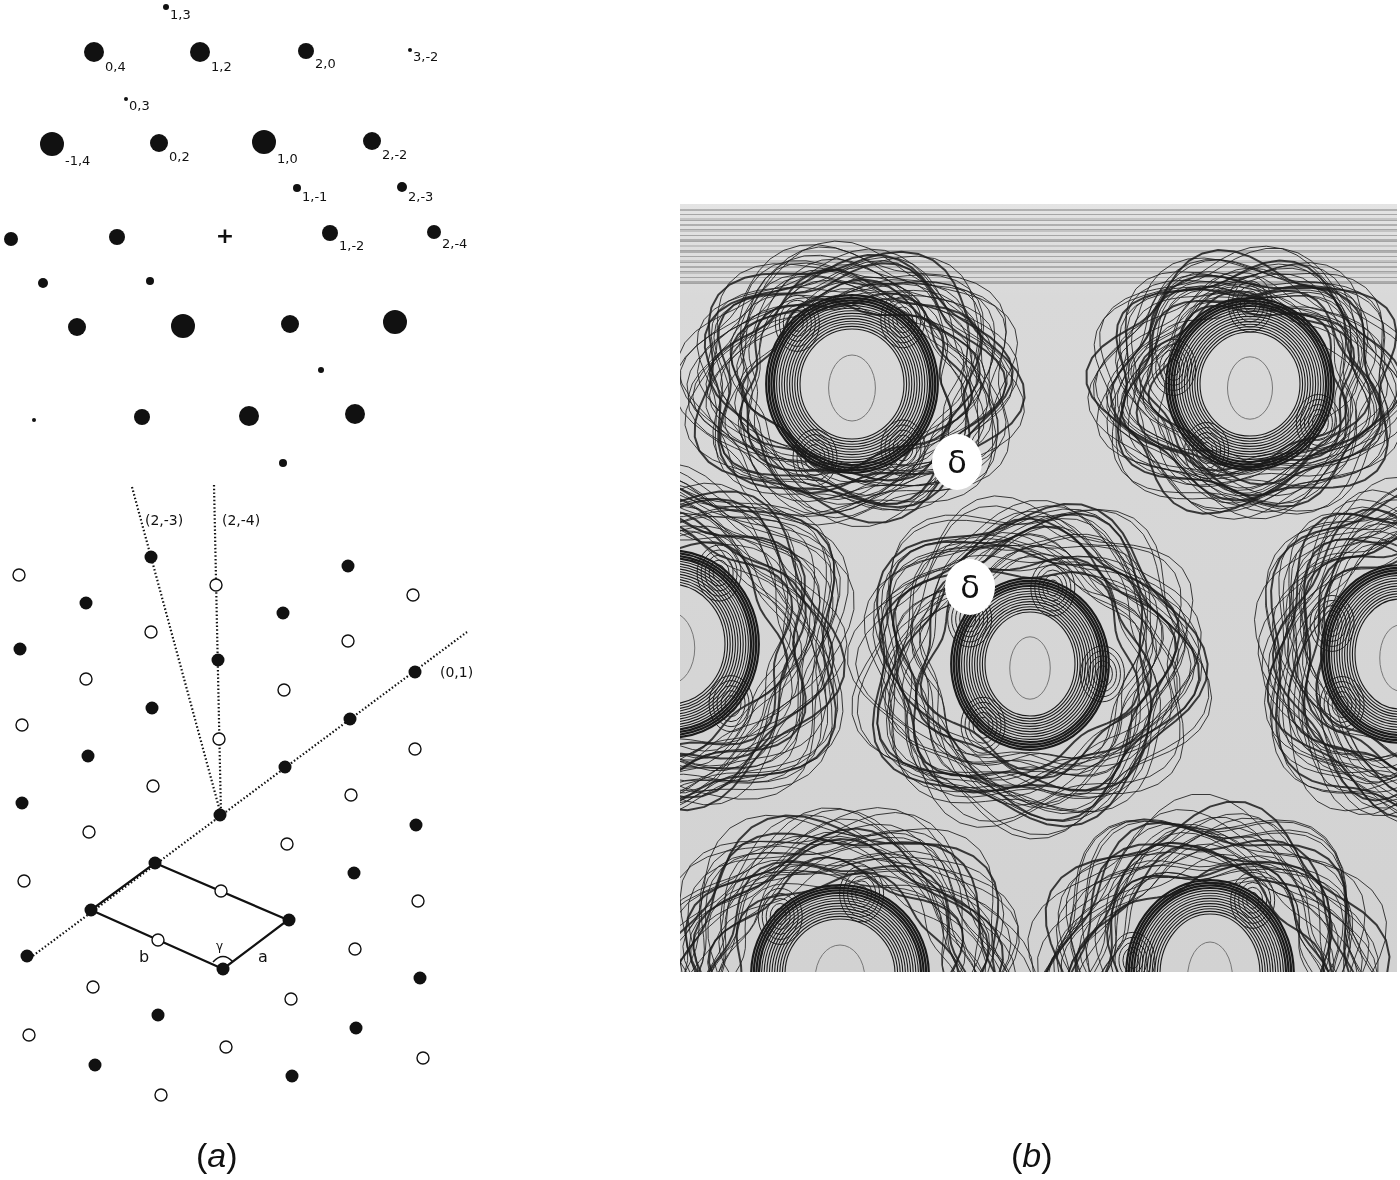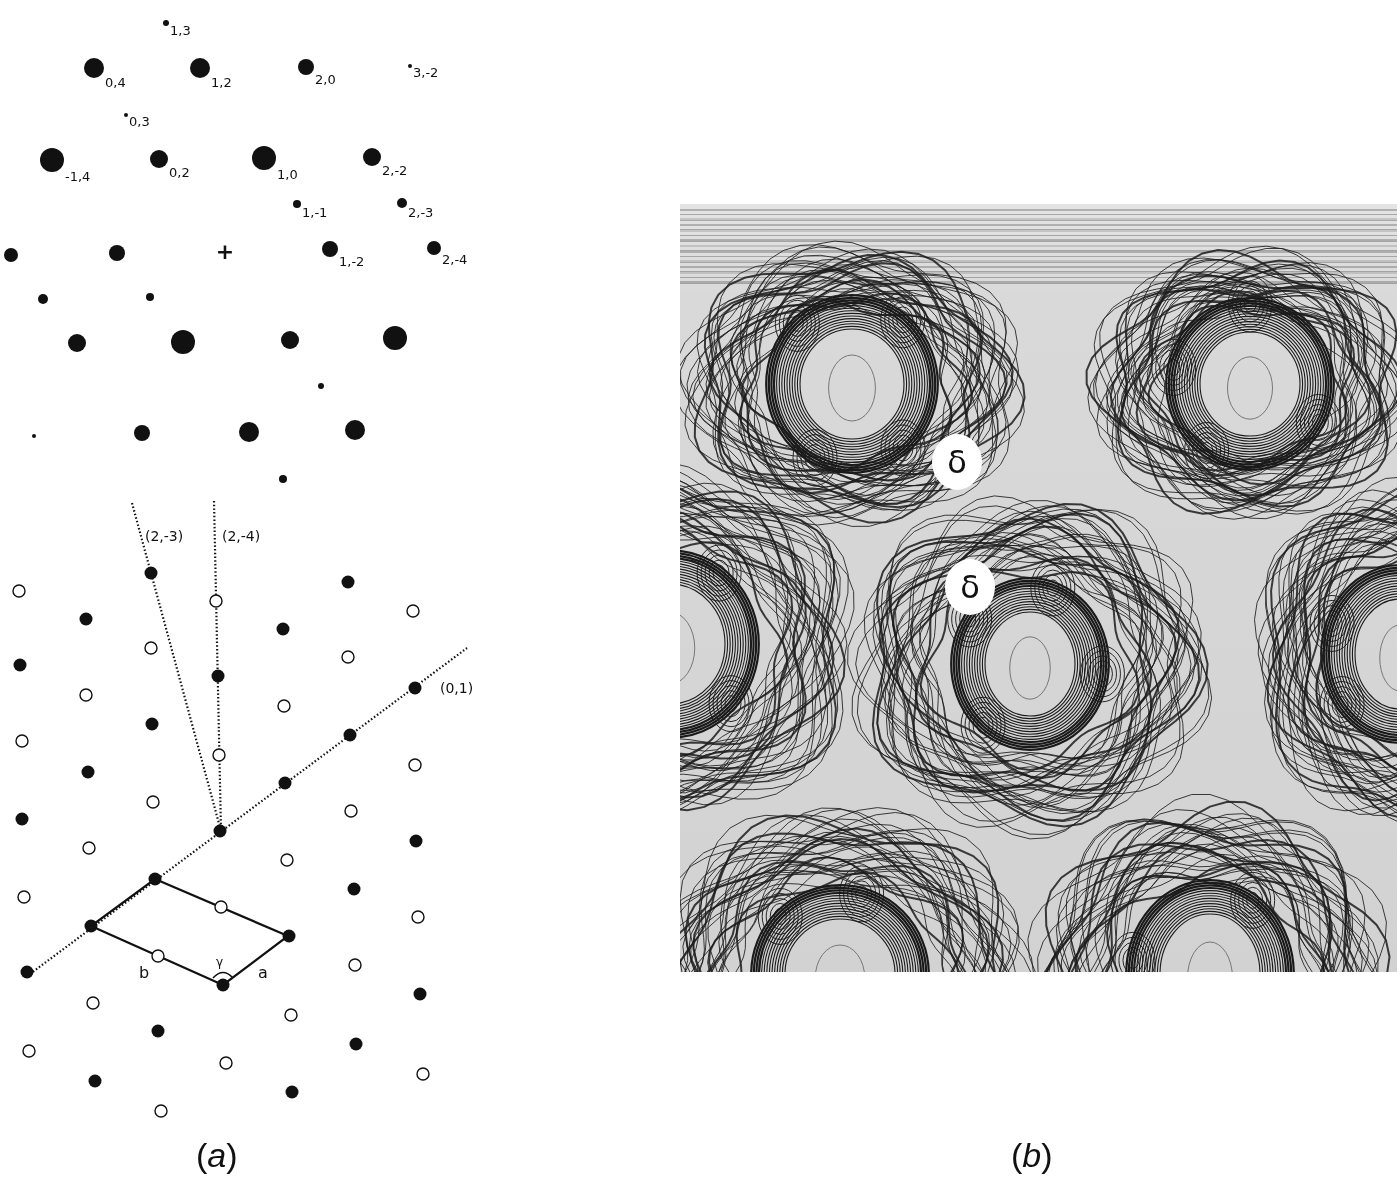--- a/index.html
+++ b/index.html
@@ -1,18 +1,18 @@
 <!DOCTYPE html>
 <html><head>
   <meta charset="utf-8">
   <style>
     html, body { margin: 0; padding: 0; background: #ffffff; }
     body { width: 1400px; height: 1180px; position: relative; overflow: hidden;
            font-family: "Liberation Sans", sans-serif; }
-    #panel-a { position: absolute; left: 0; top: 16px; width: 500px; height: 1110px; }
+    #panel-a { position: absolute; left: 0; top: 0; width: 500px; height: 1110px; }
     #panel-b { position: absolute; left: 680px; top: 204px; width: 717px; height: 768px;
                background: #cfcfcf; overflow: hidden; }
     .caption { position: absolute; top: 1136px; font-size: 34px; font-style: italic;
                color: #111; font-family: "Liberation Sans", sans-serif; }
     #caption-a { left: 196px; }
     #caption-b { left: 1011px; }
     .caption .paren { font-style: normal; }
     svg text { font-family: "DejaVu Sans", sans-serif; }
   </style>
 </head>

